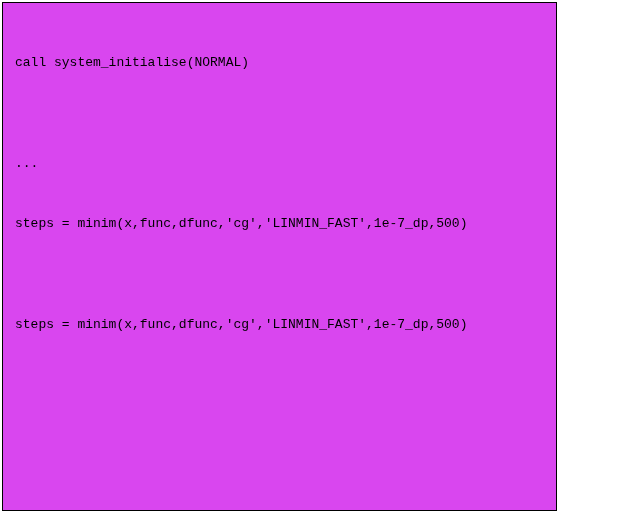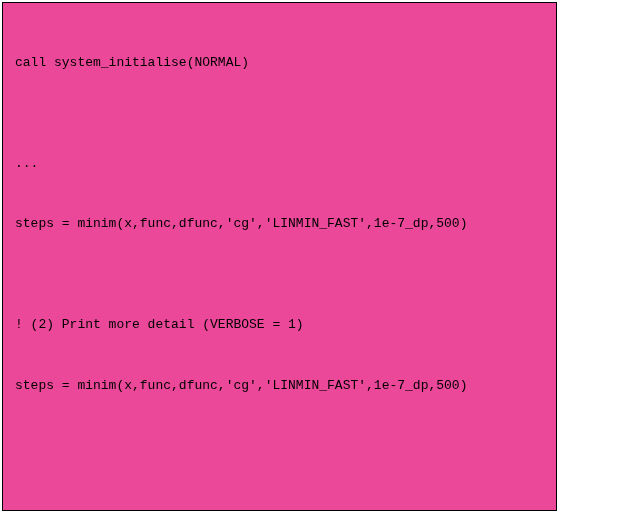--- a/index.html
+++ b/index.html
@@ -6,21 +6,21 @@
     body {
       background: #ffffff;
       width: 617px;
       height: 513px;
       font-family: "Courier New", Courier, monospace;
       font-size: 13px;
       line-height: 1.55;
       overflow: hidden;
     }
     .code-block {
-      background: #ec4899;
+      background: #d946ef;
       border: 1px solid #000000;
       position: absolute;
       left: 2px;
       top: 2px;
       width: 555px;
       height: 509px;
       padding: 10px 12px;
       white-space: pre;
       color: #000000;
       overflow: visible;
@@ -29,21 +29,20 @@
   </style>
 </head>
 <body>
 
 <div class="code-block">
   <span class="line">call system_initialise(NORMAL)</span>
   <span class="line"></span>
   <span class="line">...</span>
   <span class="line">steps = minim(x,func,dfunc,'cg','LINMIN_FAST',1e-7_dp,500)</span>
   <span class="line"></span>
-  <span class="line">! (2) Print more detail (VERBOSE = 1)</span>
   <span class="line">steps = minim(x,func,dfunc,'cg','LINMIN_FAST',1e-7_dp,500)</span>
   
   <span class="line"></span>
   
   
   
   
   <span class="line"></span>
   
   

